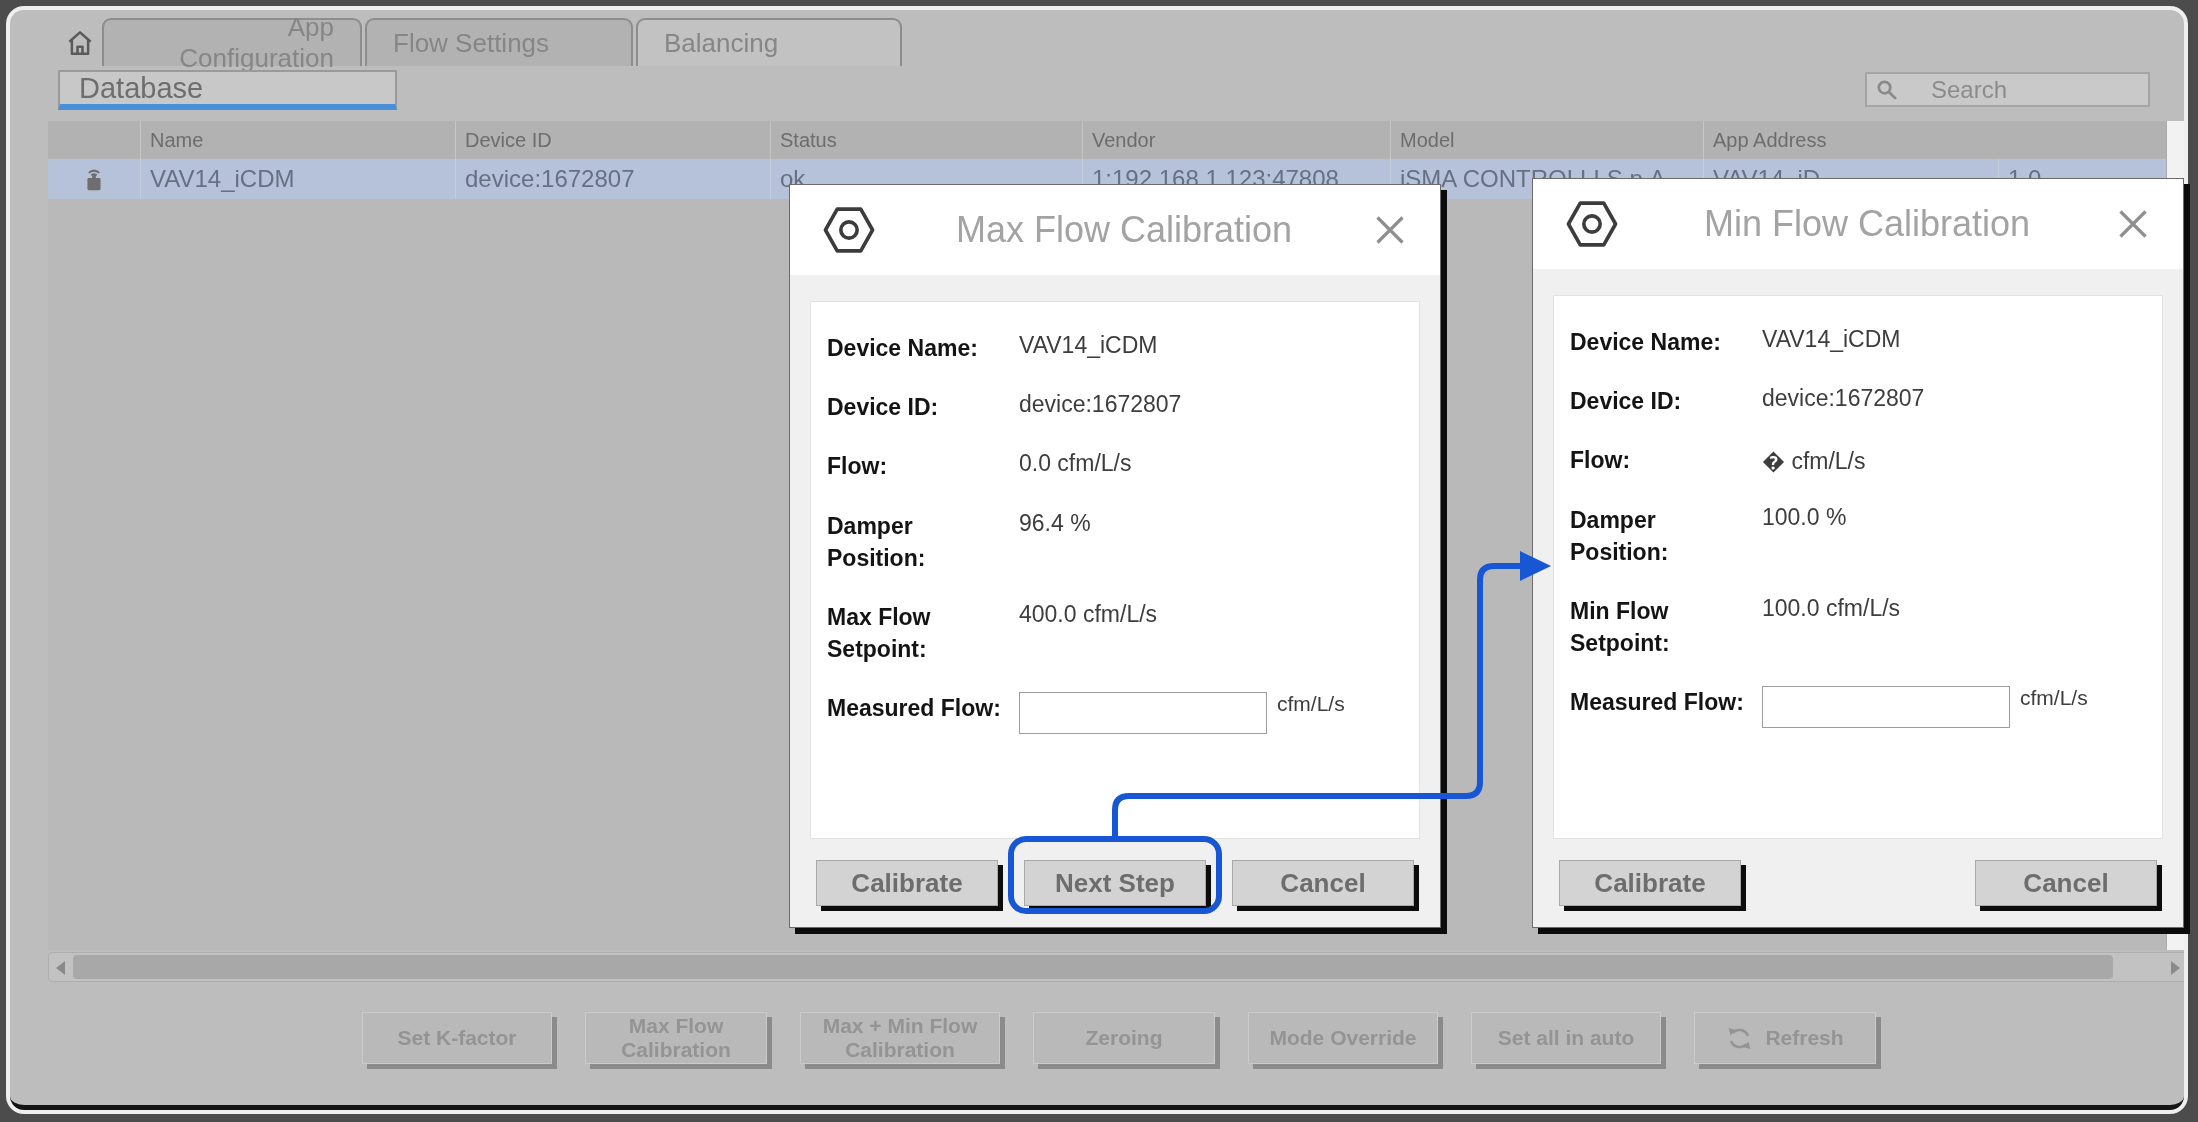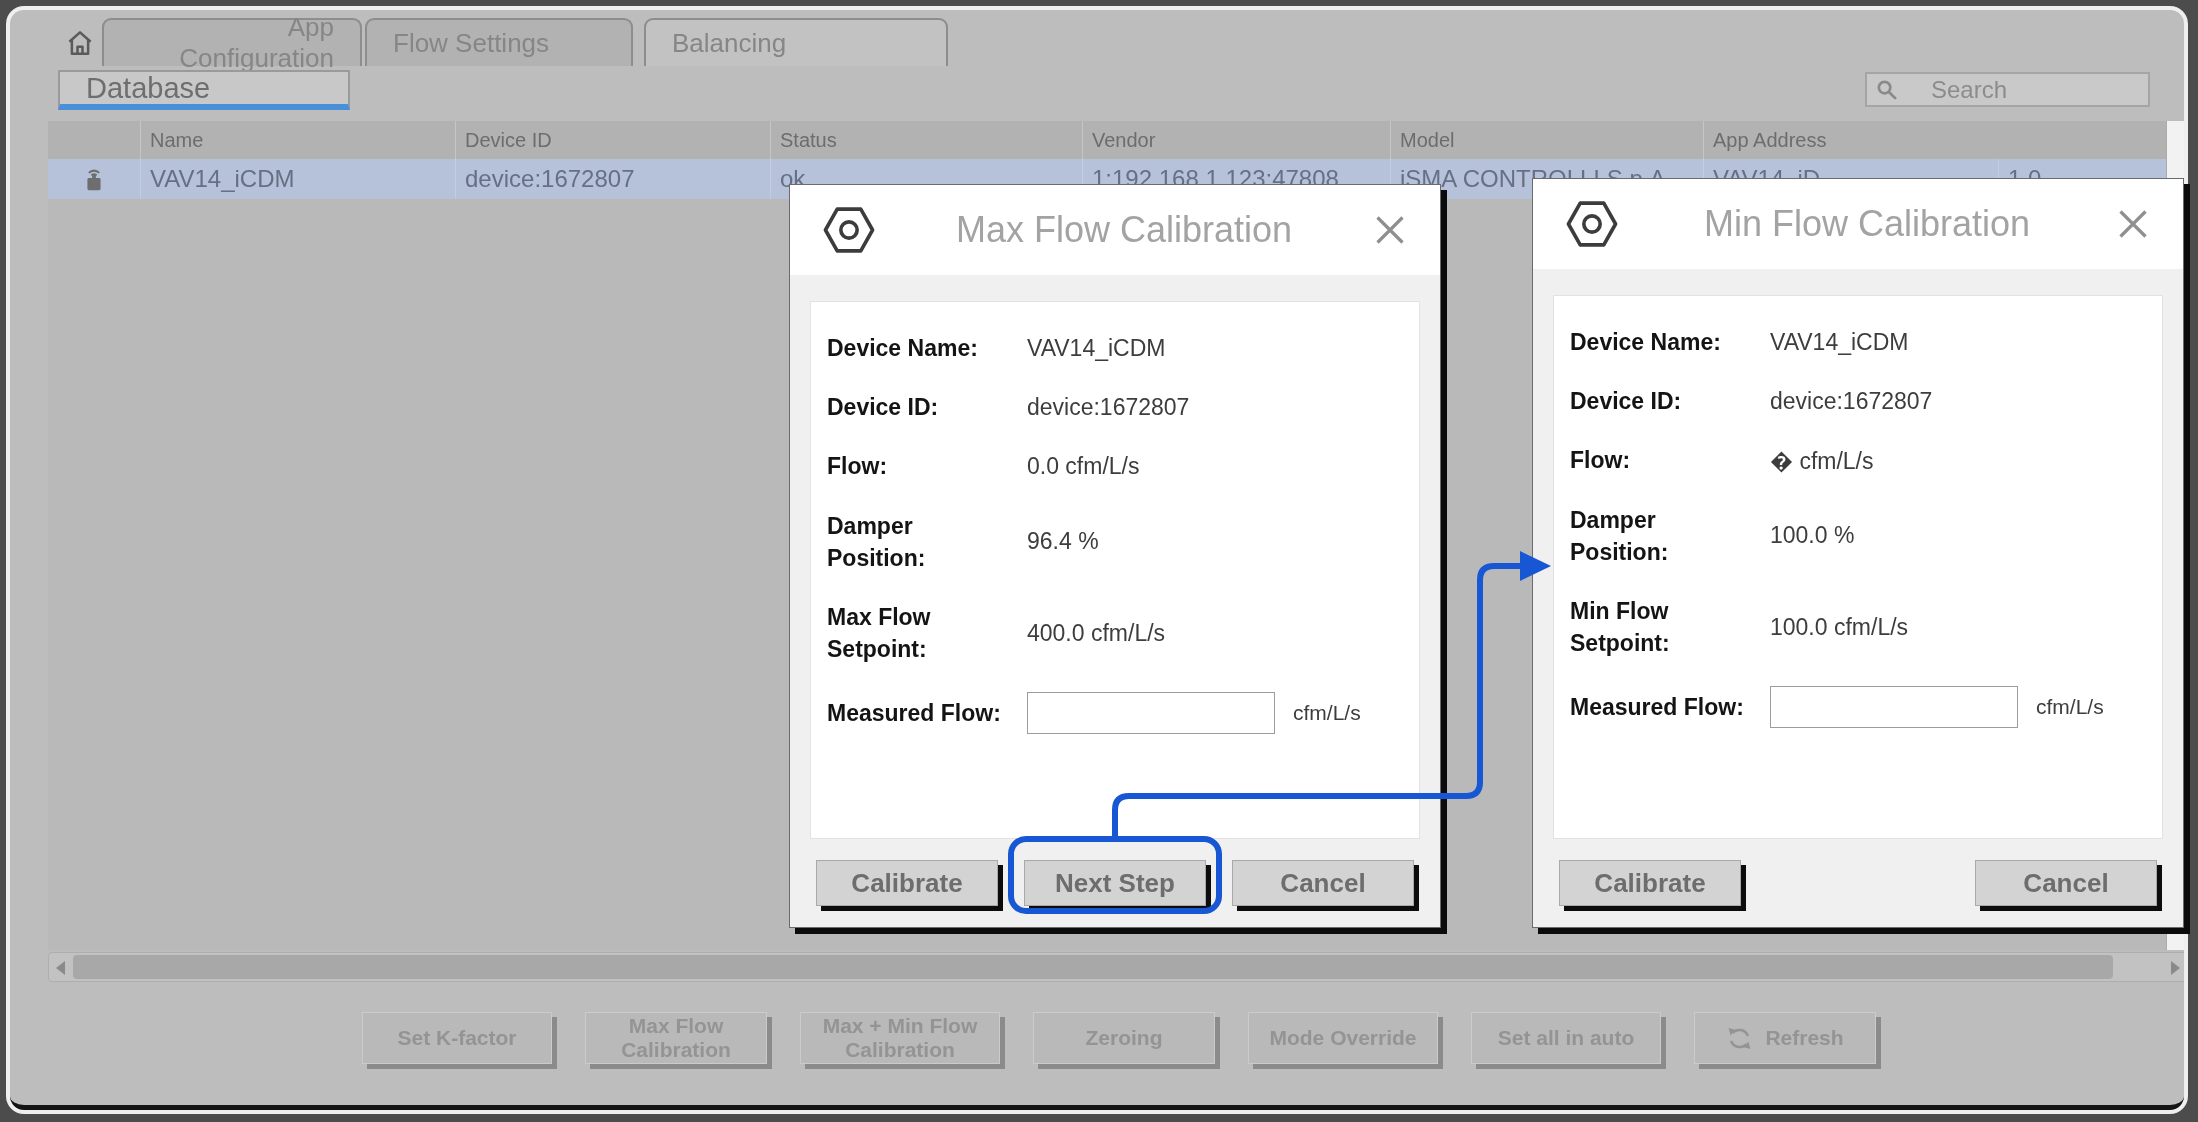--- a/index.html
+++ b/index.html
@@ -10,25 +10,25 @@
             background:#bdbdbd; border-radius:14px; box-shadow:0 0 0 4px #eef0f0;
             border-bottom:5px solid #141414; overflow:hidden; }
 
   
   .home { position:absolute; left:55px; top:18px; width:30px; height:30px; }
   .tabstrip { position:absolute; left:92px; top:8px; display:flex; }
   .tab { height:48px; box-sizing:border-box; border:2px solid #8d8d8d; border-bottom:none;
          border-radius:9px 9px 0 0; margin-right:3px; display:flex; align-items:center;
          padding:0 26px; color:#868686; font-size:26px; background:#b2b2b2; }
   .tab.active { background:#c2c2c2; }
-  .tab-appconf { width:260px;text-align:right; } .tab-flow { width:268px; } .tab-bal { width:304px;margin-left:8px; }
-
-  .subtab { position:absolute; left:48px; top:60px; width:292px; height:40px; box-sizing:border-box;
+  .tab-appconf { width:260px;text-align:right; } .tab-flow { width:268px; } .tab-bal { width:266px; }
+
+  .subtab { position:absolute; left:48px; top:60px; width:339px; height:40px; box-sizing:border-box;
             background:#c8c8c8; border:2px solid #9a9a9a; border-bottom:6px solid #4a90d9;
-            color:#6e6e6e; font-size:29px; display:flex; align-items:center; padding-left:26px; }
+            color:#6e6e6e; font-size:29px; display:flex; align-items:center; padding-left:19px; }
 
   
   .search { position:absolute; left:1855px; top:62px; width:285px; height:35px; box-sizing:border-box;
             background:#c9c9c9; border:2px solid #a5a5a5; display:flex; align-items:center; padding:0 8px;gap:23px; }
   .search input { border:none; outline:none; background:transparent; font-size:24px; color:#6e6e6e;
                   width:100%; margin-left:8px; font-family:"Liberation Sans", sans-serif; }
   .search input::placeholder { color:#8c8c8c; opacity:1; }
 
   
   .table { position:absolute; left:38px; top:111px; width:2118px; height:829px; background:#b9b9b9; }
@@ -63,21 +63,21 @@
   
   .dialog { position:absolute; background:#f0f0f0; border:1px solid #6b6b6b;
             box-shadow:6px 6px 0 #0b0b0b; z-index:10; }
   .dialog-max { left:789px; top:184px; width:650px; height:742px; }
   .dialog-min { left:1532px; top:178px; width:650px; height:748px; }
   .dhead { height:90px; background:#ffffff; display:flex; align-items:center; padding:0 30px; }
   .dtitle { flex:1; text-align:center; color:#a3a3a3; font-size:36px; }
   .dclose { width:40px; height:40px; cursor:pointer; }
   .dpanel { position:absolute; left:20px; right:20px; top:116px; bottom:88px; background:#ffffff;
             border:1px solid #e2e2e2; padding:30px 0 0 16px; box-sizing:border-box; overflow:hidden; }
-  .frow { display:flex; align-items:center; margin-bottom:27px;gap:8px; }
+  .frow { display:flex; margin-bottom:27px; }
   .flabel { width:178px; font-weight:bold; color:#141414; font-size:23px; line-height:1.4; }
   .fvalue { color:#3d3d3d; font-size:23px; margin-left:14px; }
   .frow input { width:248px; height:42px; border:1px solid #9c9c9c; font-size:22px; padding:0 8px;
                 margin-left:14px; box-sizing:border-box; font-family:"Liberation Sans", sans-serif; }
   .funit { color:#3d3d3d; font-size:21px; margin-left:10px; }
   .dfoot { position:absolute; left:0; right:0; bottom:0; height:88px; display:flex; align-items:center;
            justify-content:space-between; padding:0 26px; }
   .dbtn { width:182px; height:46px; background:#d3d3d3; border:1px solid #a9a9a9; box-shadow:5px 5px 0 #0c0c0c;
           color:#6d6d6d; font-weight:bold; font-size:26px; display:flex; align-items:center;
           justify-content:center; box-sizing:border-box; cursor:pointer; }

